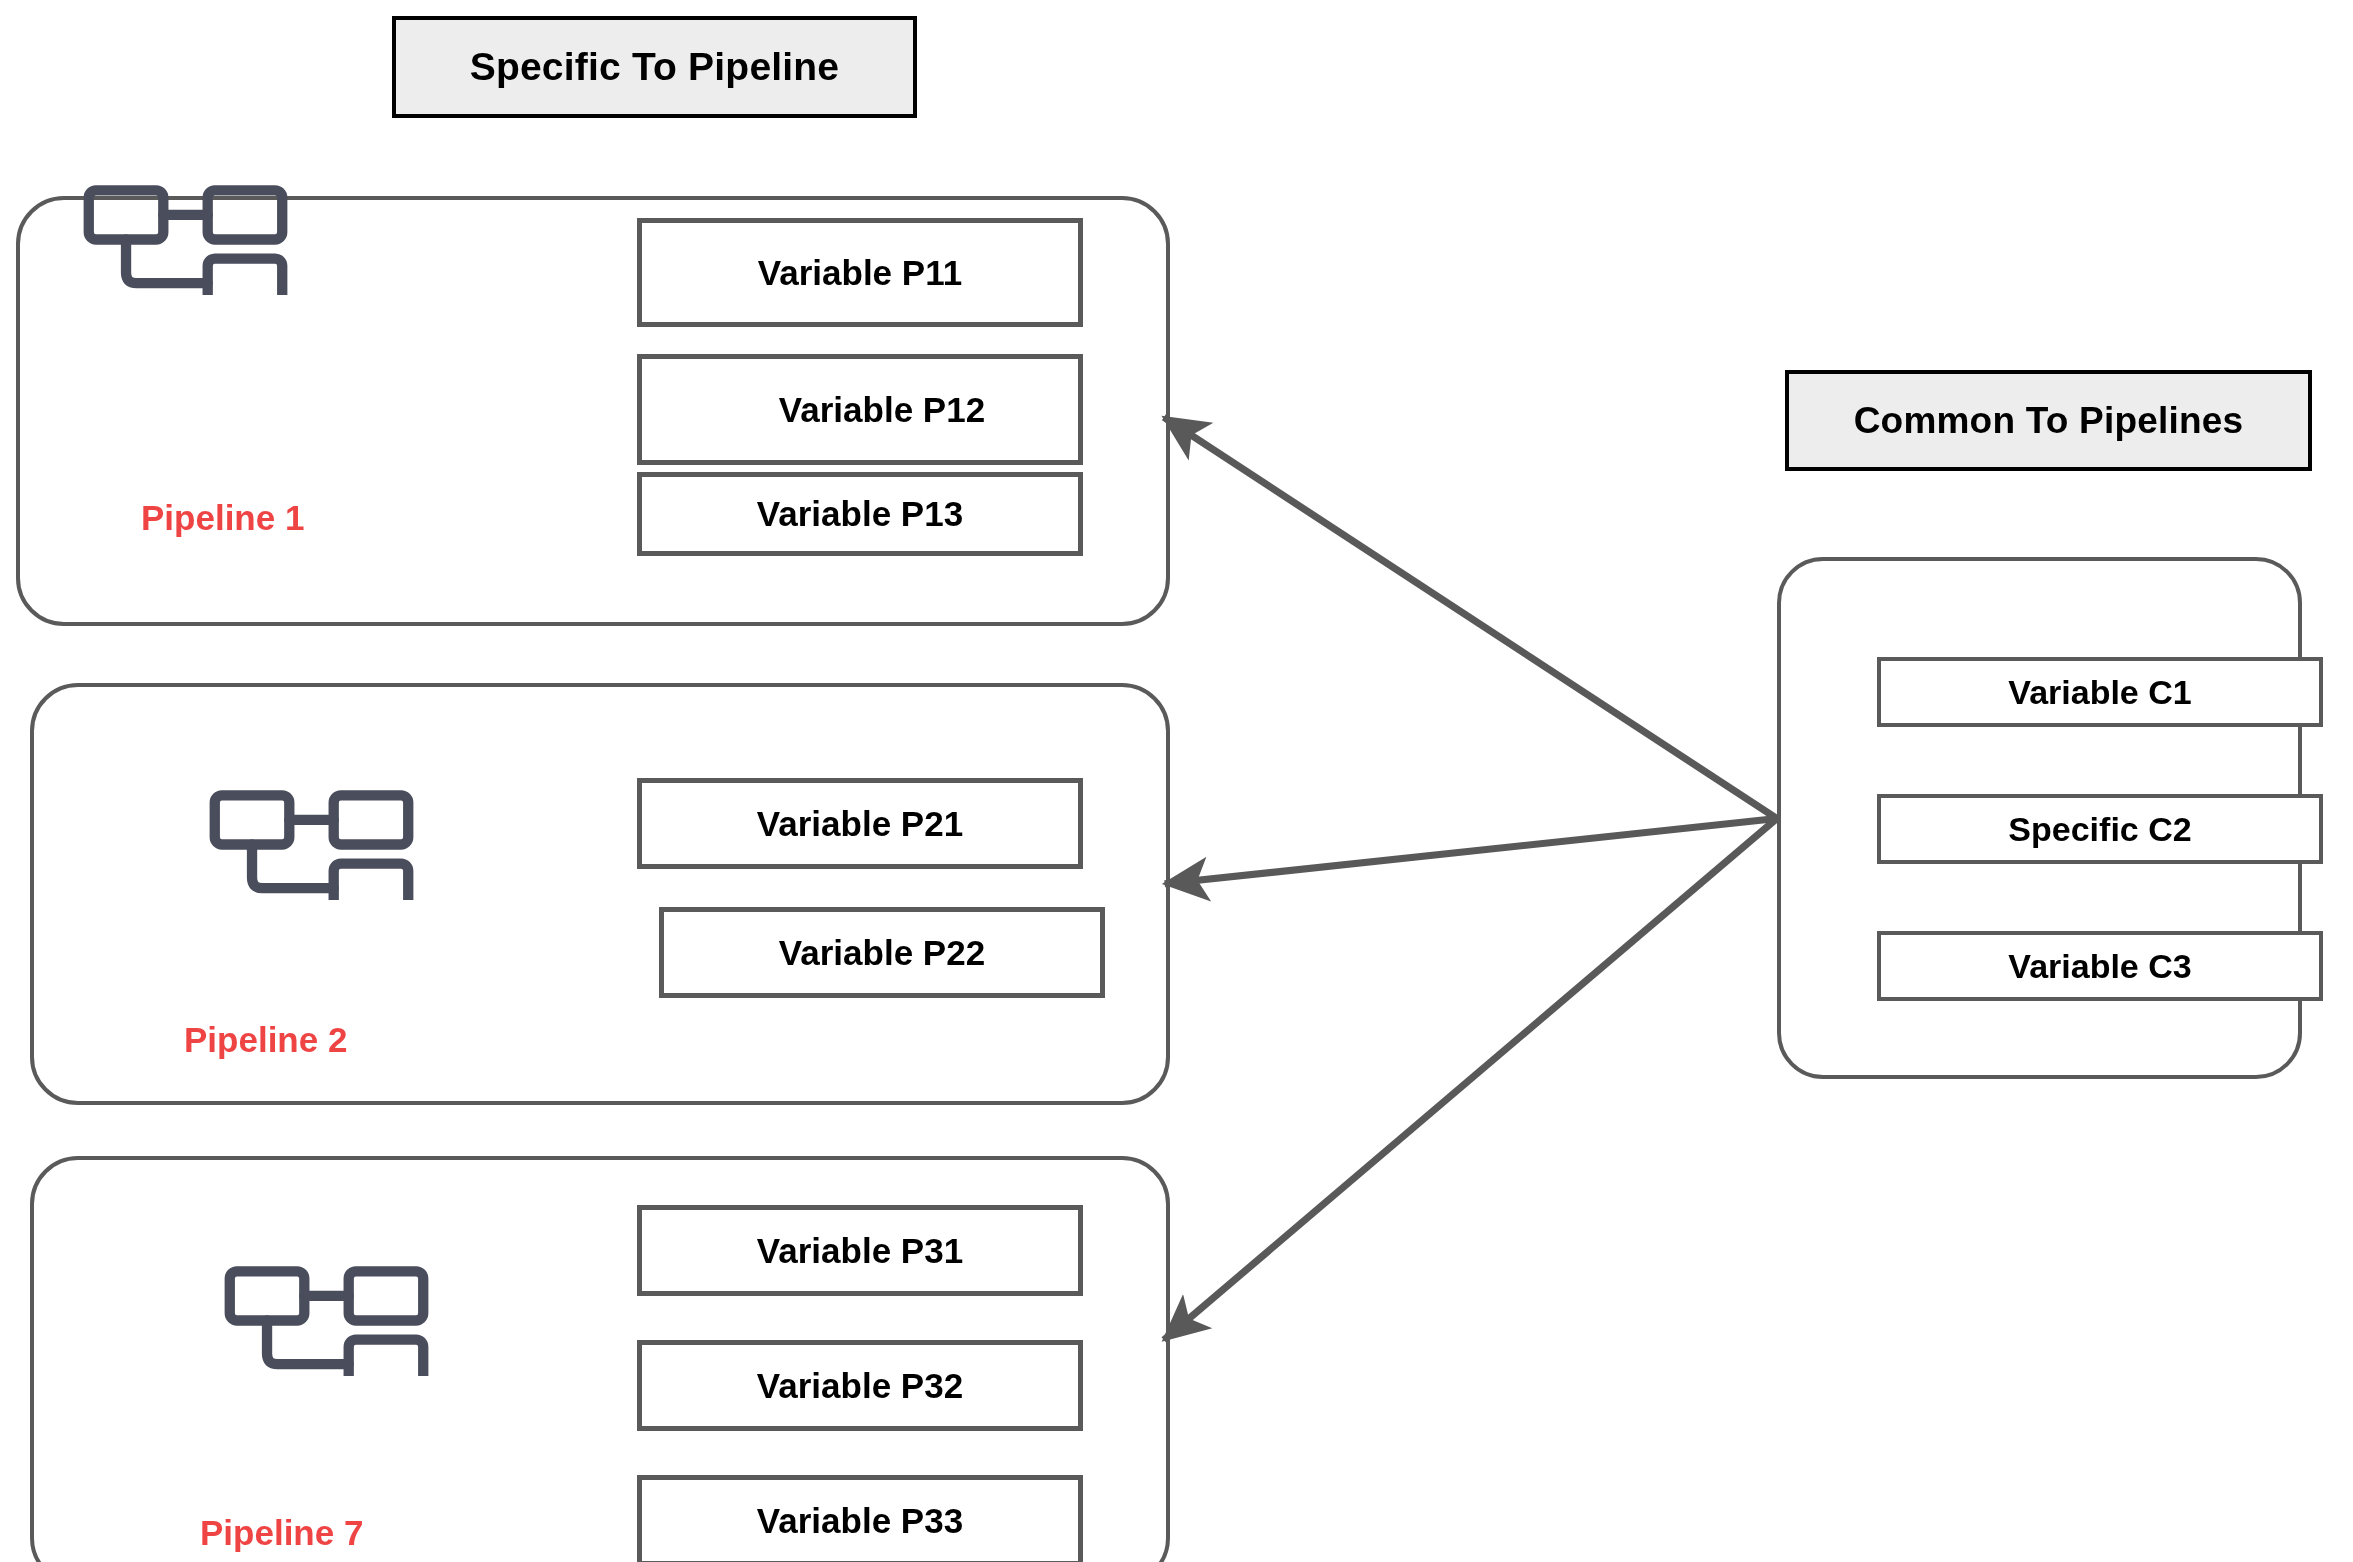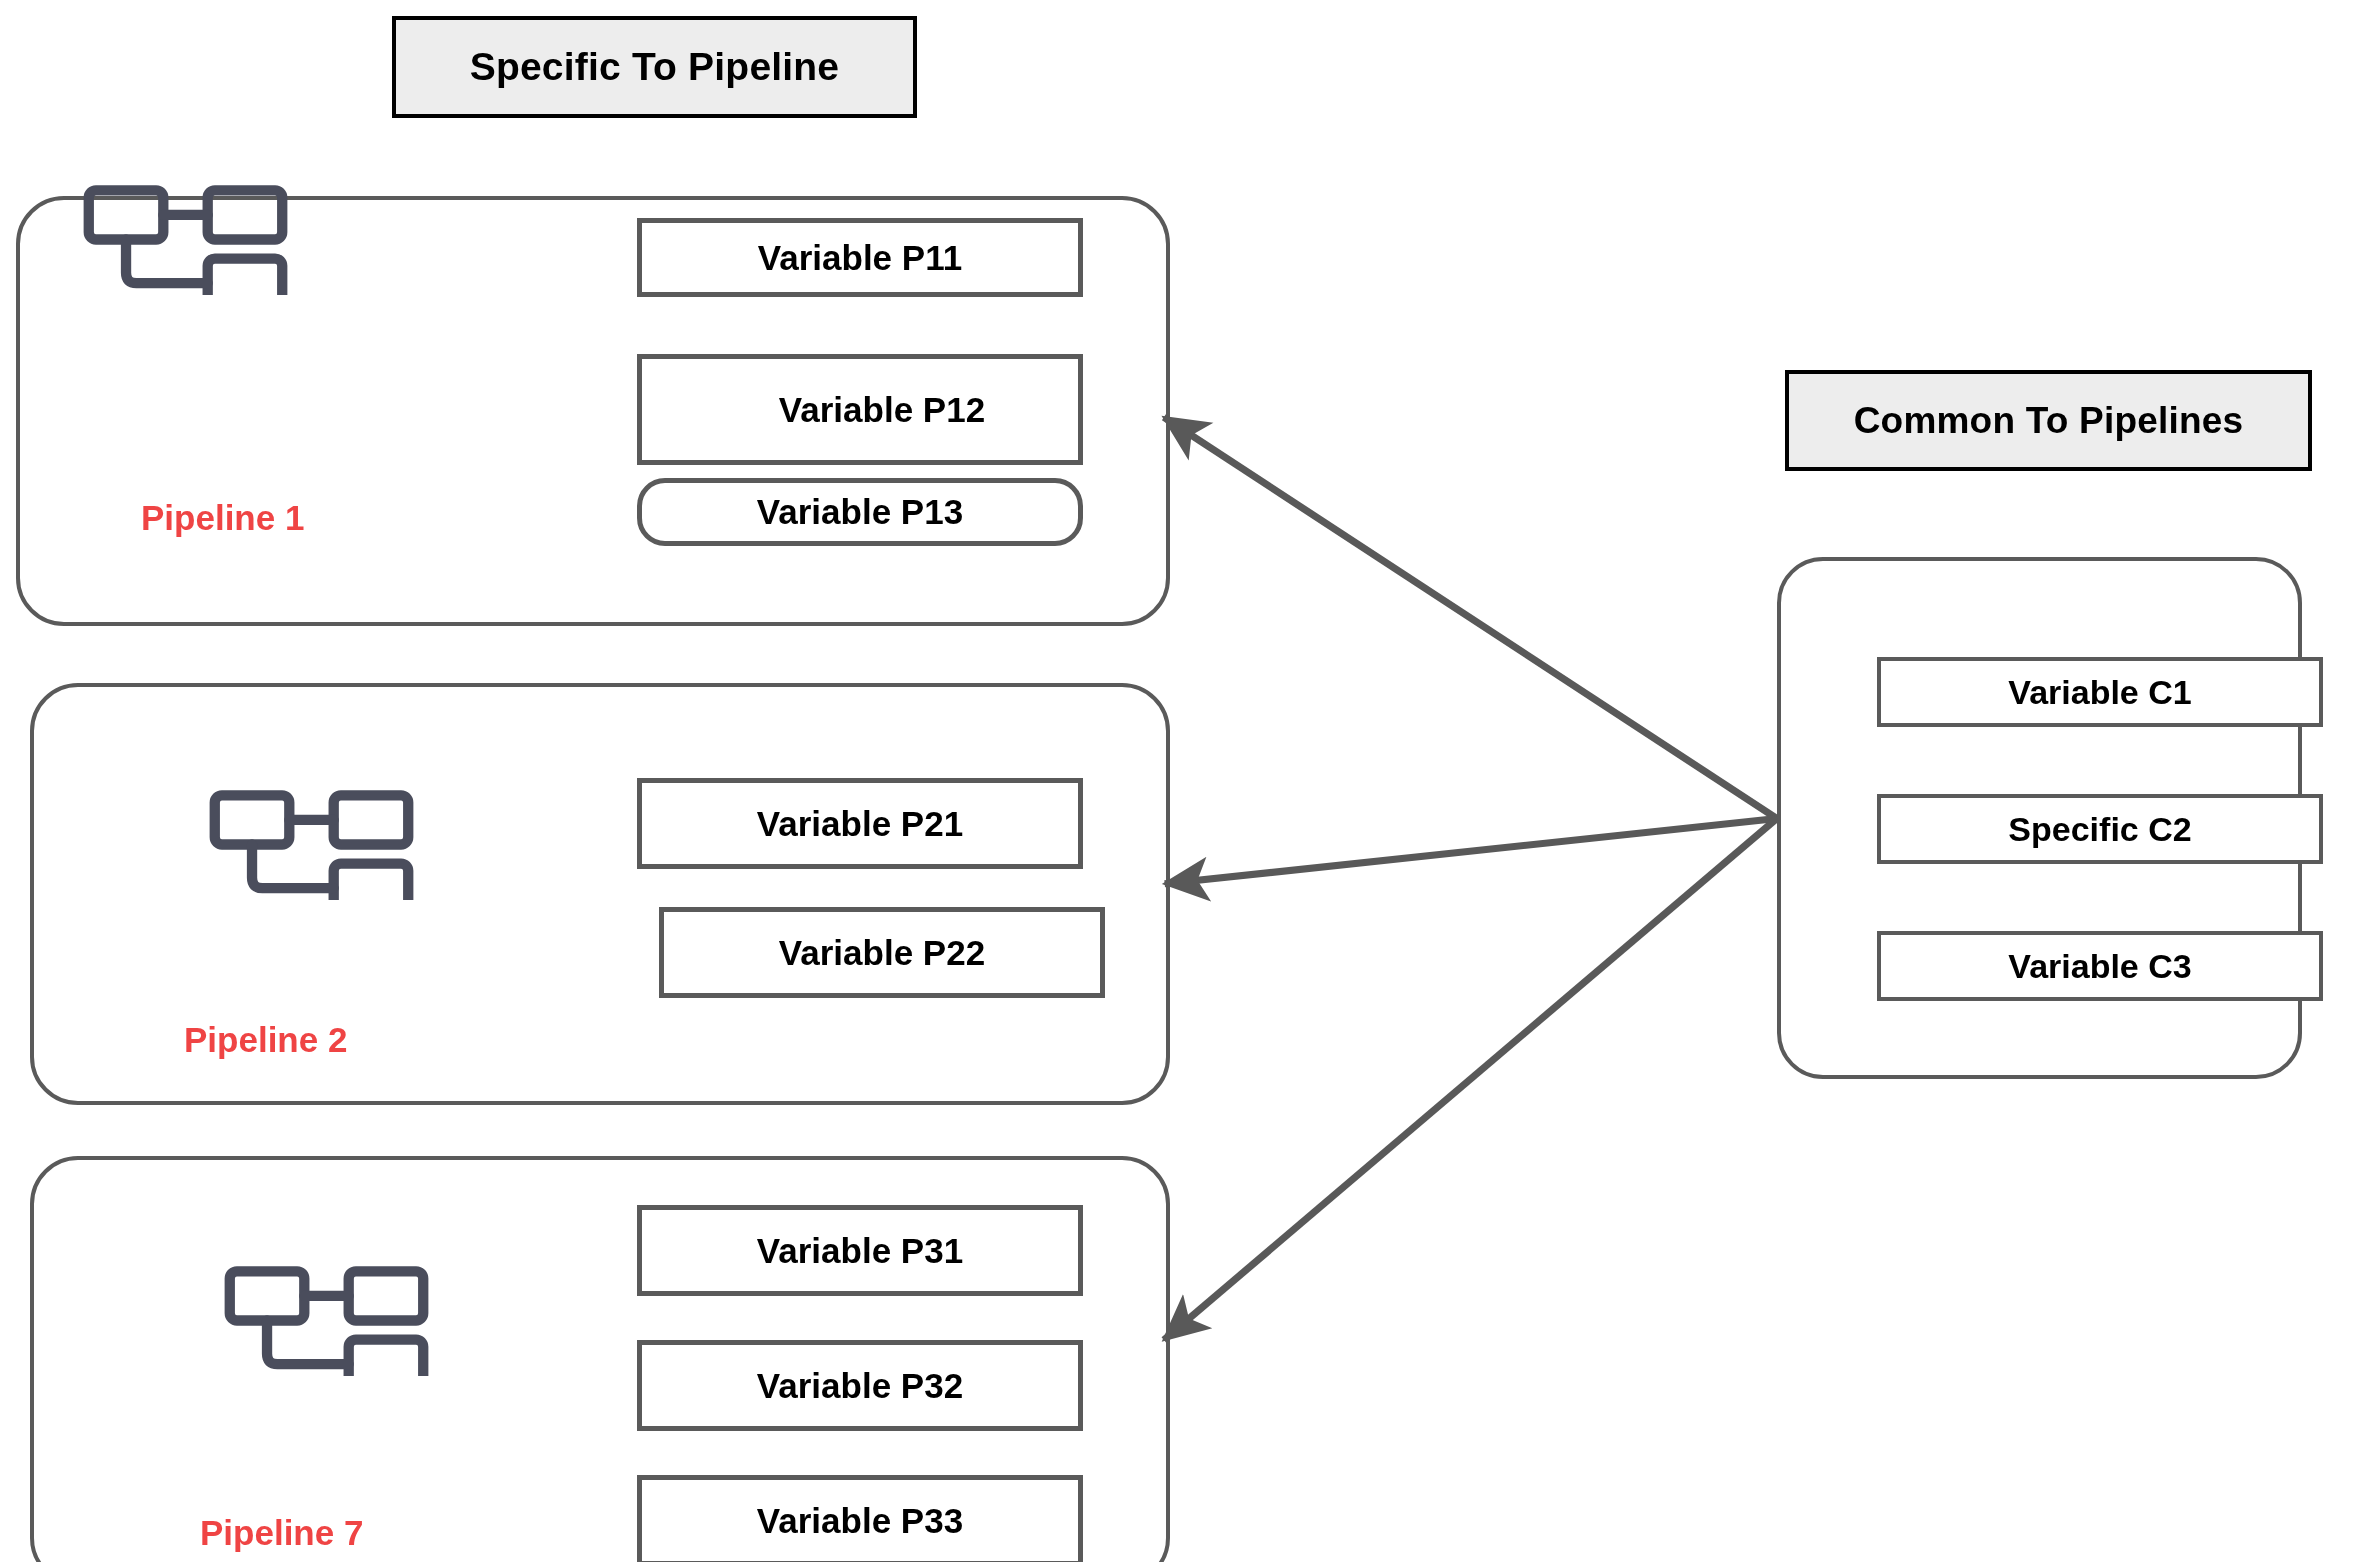--- a/index.html
+++ b/index.html
@@ -131,23 +131,23 @@
           <rect x="8" y="8" width="94" height="62" rx="9"></rect>
           <rect x="158" y="8" width="94" height="62" rx="9"></rect>
           <rect x="158" y="94" width="94" height="62" rx="9"></rect>
           <line x1="102" y1="39" x2="158" y2="39"></line>
           <path d="M 55 70 L 55 112 Q 55 125 68 125 L 158 125"></path>
         </g>
       </svg>
     </div>
     <div class="pipeline-caption" style="left:121px; top:298px;">Pipeline 1</div>
 
-    <div class="variable-box" style="left:617px; top:18.3px; width:446px; height:79px;">Variable P11</div>
+    <div class="variable-box" style="left:617px; top:18.3px; width:446px; height:109px;">Variable P11</div>
     <div class="variable-box" style="left:617px; top:154px; width:446px; height:111px;padding-left:44px;">Variable P12</div>
-    <div class="variable-box" style="left:617px; top:278px; width:446px; height:68px;border-radius:28px;">Variable P13</div>
+    <div class="variable-box" style="left:617px; top:272px; width:446px; height:84px;">Variable P13</div>
   </div>
 
   <div class="pipeline-group" id="pipeline-group-2">
     <div class="pipeline-icon" style="left:174px; top:102px;">
       <svg width="207" height="111" viewBox="0 0 260 140">
         <g fill="none" stroke="#4a4d5c" stroke-width="13" stroke-linecap="round" stroke-linejoin="round">
           <rect x="8" y="8" width="94" height="62" rx="9"></rect>
           <rect x="158" y="8" width="94" height="62" rx="9"></rect>
           <rect x="158" y="94" width="94" height="62" rx="9"></rect>
           <line x1="102" y1="39" x2="158" y2="39"></line>

